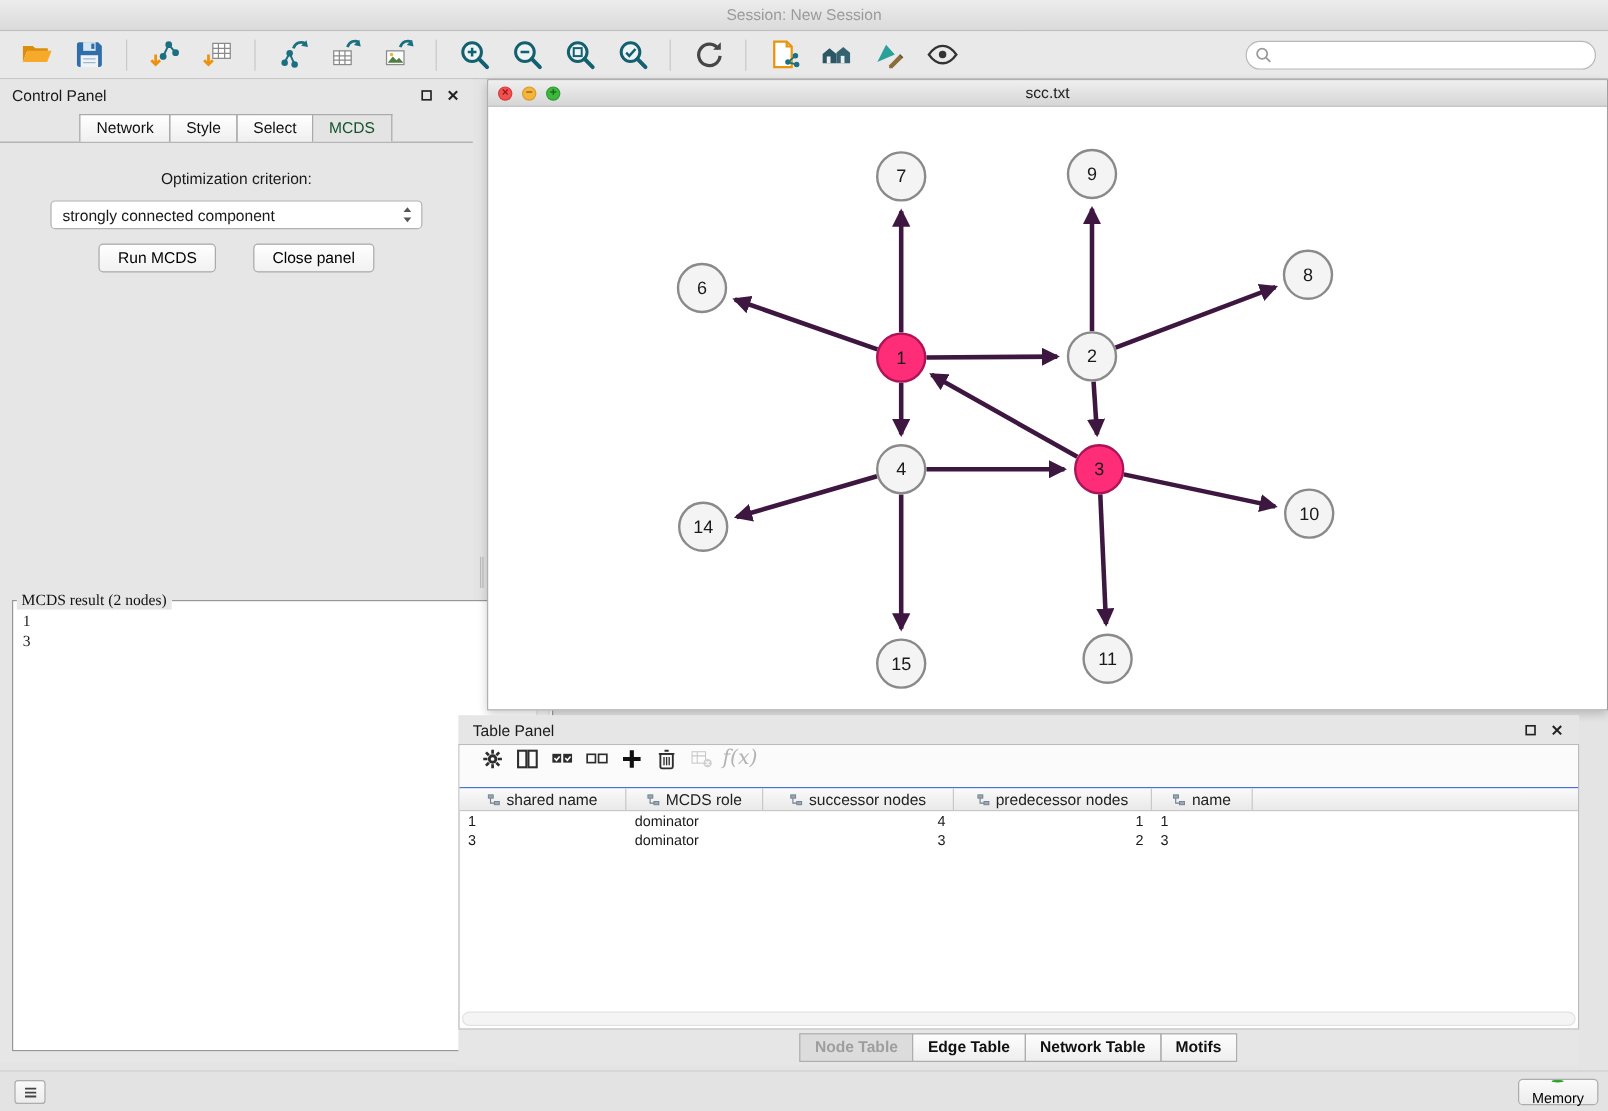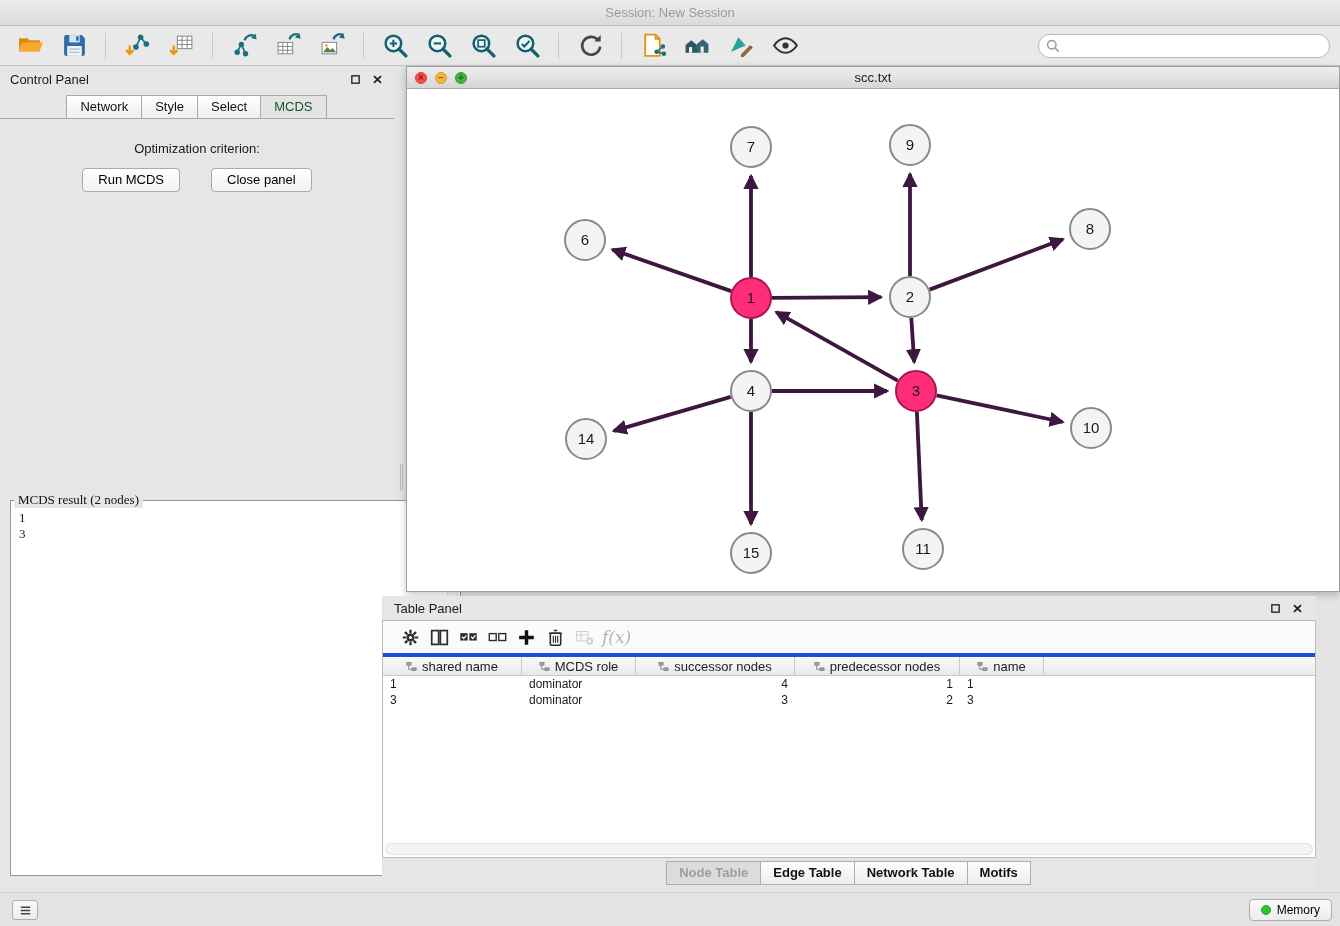--- a/index.html
+++ b/index.html
@@ -60,22 +60,22 @@
     font-weight:bold; }
   .light.red { background:#f4504e; border:1px solid #d83a3f; color:rgba(90,0,0,.65); }
   .light.yellow { background:#f5b53d; border:1px solid #dd9a28; }
   .light.green { background:#3eb73e; border:1px solid #2f9c2f; color:rgba(0,70,0,.65); }
   .nw-canvas { position:relative; width:932px; height:502px; background:#fff; }
 
   
   .table-panel { position:absolute; left:382px; top:596px; width:934px; height:292px; background:#e6e6e6; }
   .tp-header { height:24px; display:flex; align-items:center; padding:0 12px; }
   .tp-main { position:absolute; top:24px; left:0; width:934px; height:238px; background:#fff; border:1px solid #bbb; }
-  .tp-toolbar { height:36px; background:#fbfbfb; border-bottom:4px solid #1d4ed8;
-    display:flex; align-items:center; gap:7px; padding:0 16px; }
+  .tp-toolbar { height:36px; background:#fbfbfb; border-bottom:1px solid #1d4ed8;
+    display:flex; align-items:flex-start; gap:7px; padding:0 16px; }
   .tp-tool { width:22px; height:22px; display:flex; align-items:center; justify-content:center;
     background:none; border:none; cursor:pointer; }
   .tp-tool svg { width:19px; height:19px; }
   .fx-label { font-family:"DejaVu Serif", serif; font-style:italic; font-size:17px; color:#b3b3b3; }
   .tp-table-header { display:flex; height:19px; background:linear-gradient(#fafafa,#e9e9e9);
     border-bottom:1px solid #c8c8c8; font-size:13px; }
   .tp-col { border-right:1px solid #c8c8c8; display:flex; align-items:center;
     justify-content:center; gap:5px; color:#222; cursor:pointer; }
   .sort-ic { width:11px; height:11px; flex:0 0 auto; }
   .tp-row { display:flex; height:16px; font-size:12px; align-items:center; cursor:default; }
@@ -93,21 +93,21 @@
   .v-handle { position:absolute; left:1px; top:398px; width:3px; height:26px;
     border-left:1px solid #bdbdbd; border-right:1px solid #bdbdbd; cursor:col-resize; }
   .statusbar { position:absolute; left:0; bottom:0; width:1340px; height:34px;
     background:#e3e3e3; border-top:1px solid #cfcfcf; }
   .sb-left-btn { position:absolute; left:12px; top:7px; width:26px; height:20px;
     border:1px solid #adadad; border-radius:3px; background:linear-gradient(#fafafa,#ececec);
     display:flex; align-items:center; justify-content:center; cursor:pointer; }
   .sb-left-btn svg { width:15px; height:15px; }
   .memory-btn { position:absolute; right:8px; top:6px; height:22px; border:1px solid #adadad;
     border-radius:4px; background:linear-gradient(#fafafa,#ececec); display:flex; align-items:center;
-    gap:6px; padding:0 11px; font-size:12px; cursor:pointer; font-family:"Liberation Sans", sans-serif; }
+    gap:6px; padding:0 11px; font-size:12px; cursor:pointer; font-family:"Liberation Sans", sans-serif;flex-direction:column; }
   .memory-dot { width:10px; height:10px; border-radius:50%; background:#35c135; border:1px solid #27a327; }
 </style>
 </head>
 <body>
 
 <div class="titlebar">
   <span>Session: New Session</span>
 </div>
 
 <div class="toolbar">
@@ -266,20 +266,27 @@
   </div>
   <div class="cp-tabbar">
       <div class="cp-tab">Network</div>
       <div class="cp-tab">Style</div>
       <div class="cp-tab">Select</div>
       <div class="cp-tab active">MCDS</div>
     </div>
 
   <div class="cp-opt-label">Optimization criterion:</div>
 
+  <div class="cp-select">
+    <span>strongly connected component</span>
+    <svg class="updown" viewBox="0 0 12 20">
+      <path d="M6 3l3.6 4.4H2.4z" fill="#555"></path>
+      <path d="M6 17l3.6-4.4H2.4z" fill="#555"></path>
+    </svg>
+  </div>
 
   <div class="cp-buttons">
     <button class="cp-btn">Run MCDS</button>
     <button class="cp-btn">Close panel</button>
   </div>
 
   <fieldset class="result-group">
     <legend>MCDS result (2 nodes)</legend>
     <div class="result-text">1
 3</div>

